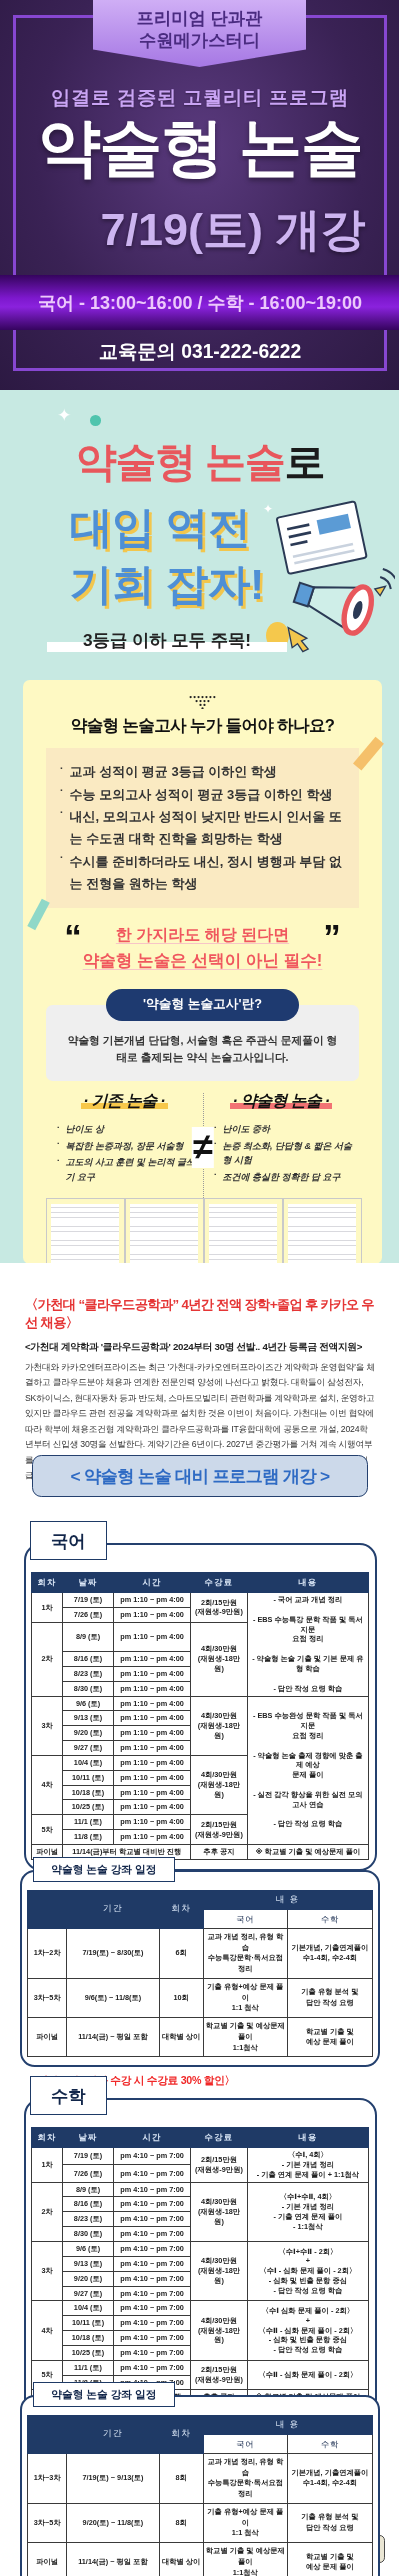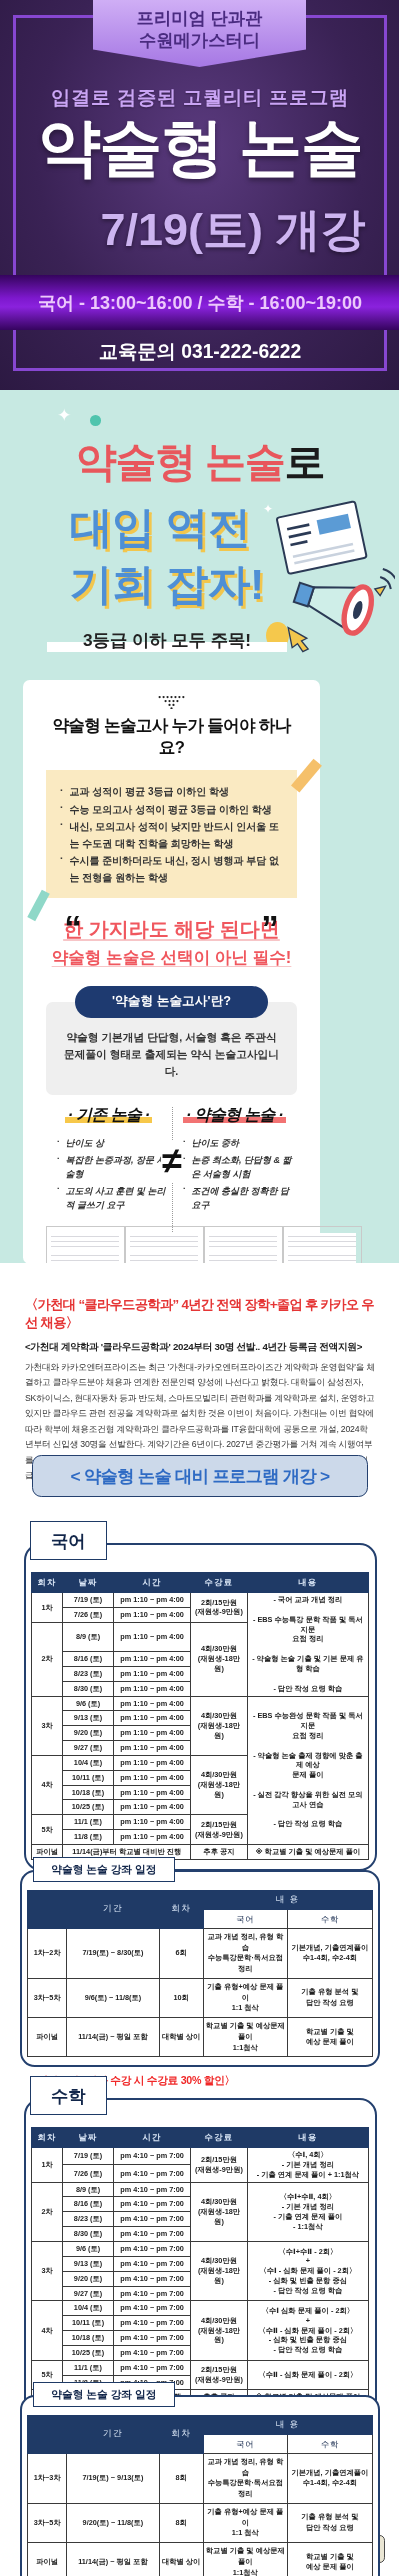--- a/index.html
+++ b/index.html
@@ -50,39 +50,39 @@
                      font-size:17.3px; font-weight:800; color:#222;
                      background:linear-gradient(transparent 58%, #ffffff 58%);
                      padding:0 4px; }
   .promo-dot { position:absolute; top:232px; left:266px; width:22.6px; height:27px;
                background:#f5c84c; border-radius:50%; }
   .sparkle { position:absolute; color:#ffffff; font-size:17.3px; font-weight:900; }
   .teal-dot { position:absolute; width:10.7px; height:10.7px; border-radius:50%; background:#4fc4ad; }
   .promo-illu { position:absolute; right:5.3px; top:107px; }
 
   
-  .who-card { position:absolute; top:290px; left:23px; width:297px; height:584px;
-              background:#ffffff; border-radius:6.7px; padding:14.7px 22.6px 0 22.6px; }
+  .who-card { position:absolute; top:290px; left:23px; width:359px; height:584px;
+              background:#fef9c3; border-radius:6.7px; padding:14.7px 22.6px 0 22.6px; }
   .arrow-dots { text-align:center; }
   .who-title { text-align:center; font-size:16.6px; font-weight:900; color:#111;
                margin-top:4px; letter-spacing:-0.7px; }
   .who-box { position:relative; background:#faeac2; margin-top:10.7px; padding:13.3px 10.7px 12px 14.7px; }
   .who-box ul { list-style:none; }
-  .who-box li { font-size:10px; color:#333; font-weight:600; line-height:1.72;
+  .who-box li { font-size:13px; color:#333; font-weight:600; line-height:1.72;
                 padding-left:9.3px; position:relative; }
   .who-box li::before { content:"▪"; position:absolute; left:0; font-size:6px; top:1.3px; color:#333; }
   .deco-teal { position:absolute; left:-12px; bottom:-22.6px; width:9.3px; height:31px;
                background:#8fd8c8; transform:rotate(28deg); }
   .deco-orange { position:absolute; right:-14.7px; top:-12px; width:10.7px; height:35px;
                  background:#f5c06a; transform:rotate(40deg); }
   .quote-wrap { position:relative; margin-top:17.3px; text-align:center; }
   .quote-mark { position:absolute; font-size:35px; font-weight:900; color:#111; line-height:.6; }
   .quote-open { left:18.6px; top:1.3px; }
   .quote-close { right:18.6px; top:1.3px; }
-  .quote-l1 { color:#f0575e; font-size:20px; font-weight:900;
+  .quote-l1 { color:#f0575e; font-size:16px; font-weight:900;
               text-decoration:underline; text-decoration-color:#f7c5c7; text-underline-offset:3.3px; }
   .quote-l2 { color:#f0575e; font-size:16.6px; font-weight:900; margin-top:4px;
               text-decoration:underline; text-decoration-color:#f7c5c7; text-underline-offset:3.3px; }
   .def-pill { position:relative; z-index:2; width:193px; margin:17.3px auto -16px auto;
               background:#1e3a70; color:#fff; border-radius:665px; text-align:center;
               font-size:12.7px; font-weight:800; padding:7.3px 0; }
   .def-box { background:#efefef; border-radius:6.7px; padding:27px 17.3px 14.7px 17.3px;
              text-align:center; font-size:10.7px; color:#333; font-weight:600; line-height:1.6; }
   .compare { position:relative; margin-top:10px;font-style:italic; }
   .compare-divider { position:absolute; left:50%; top:2.7px; bottom:4px;

